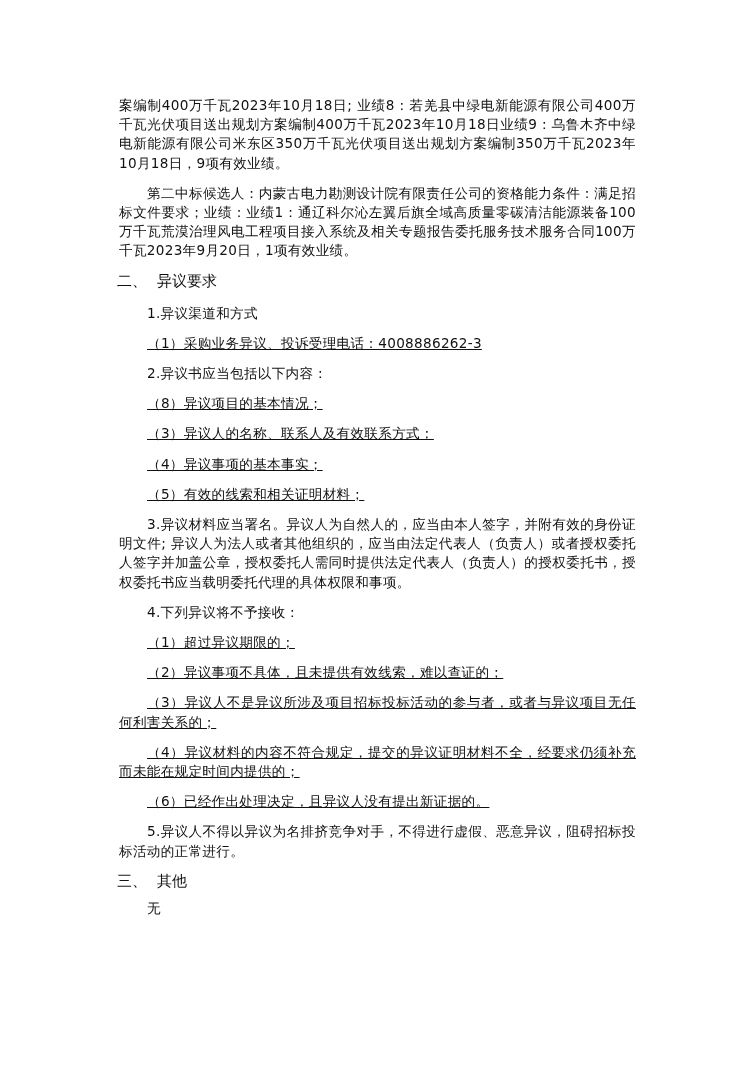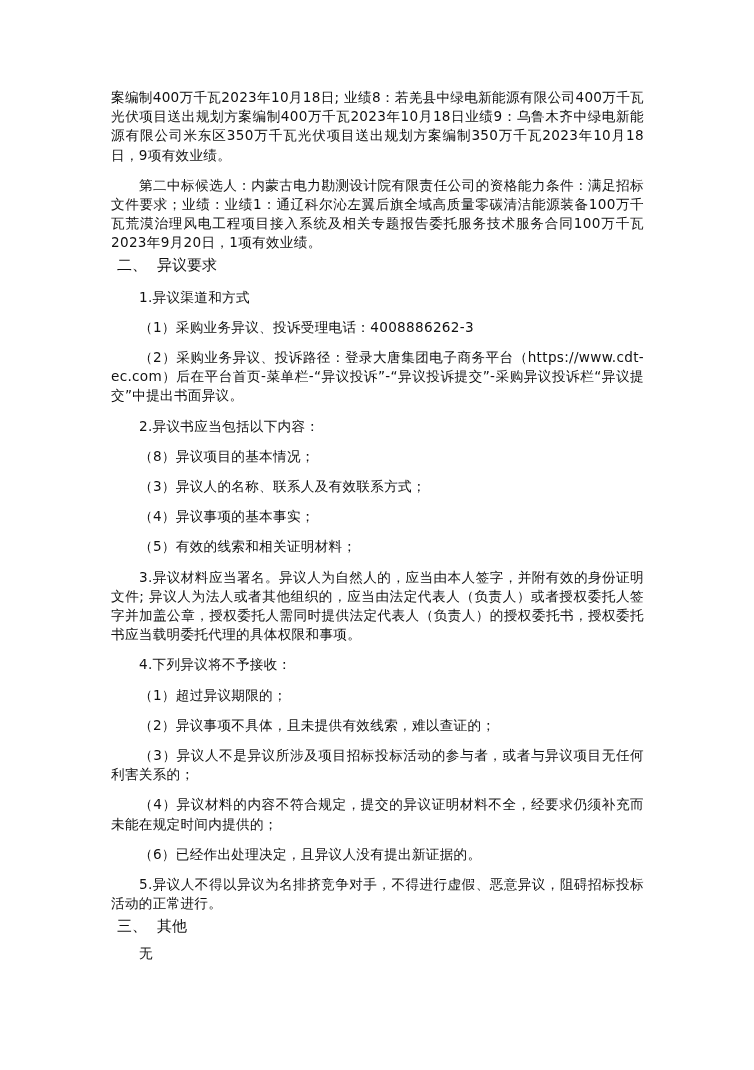--- a/index.html
+++ b/index.html
@@ -1,41 +1,40 @@
 <!DOCTYPE html>
 <html><head>
 <meta charset="utf-8">
 <style>
   html, body { margin: 0; padding: 0; background: #ffffff; }
   body { width: 754px; height: 1070px; position: relative; overflow: hidden;
          font-family: "DejaVu Sans", "Liberation Sans", sans-serif; color: #111; }
   .page { position: absolute; left: 111px; top: 88px; width: 533px; }
   .p { font-size: 13.6px; line-height: 19.2px; text-align: justify; text-align-last: left;
-       margin: 0; letter-spacing: 0.3px; }
+       margin: 8px; letter-spacing: 0.3px; }
   .indent { text-indent: 28px; }
   .gap { margin-top: 11px; }
   .gap-s { margin-top: 6px; }
   .h2 { font-size: 15px; font-weight: normal; margin: 0; line-height: 24px; padding-left: 6px; }
   .h2 .num { display: inline-block; width: 40px; }
-  .item { text-indent: 28px; }
+  .item { text-indent: 28px; text-decoration: underline; }
 </style>
 </head>
 <body>
 
 <div class="page">
   <p class="p">案编制400万千瓦2023年10月18日; 业绩8：若羌县中绿电新能源有限公司400万千瓦光伏项目送出规划方案编制400万千瓦2023年10月18日业绩9：乌鲁木齐中绿电新能源有限公司米东区350万千瓦光伏项目送出规划方案编制350万千瓦2023年10月18日，9项有效业绩。</p>
   <p class="p indent gap">第二中标候选人：内蒙古电力勘测设计院有限责任公司的资格能力条件：满足招标文件要求；业绩：业绩1：通辽科尔沁左翼后旗全域高质量零碳清洁能源装备100万千瓦荒漠治理风电工程项目接入系统及相关专题报告委托服务技术服务合同100万千瓦2023年9月20日，1项有效业绩。</p>
 
   <div class="h2 gap-s">
     <span class="num">二、</span><span>异议要求</span>
   </div>
 
   <p class="p indent gap">1.异议渠道和方式</p>
   <p class="p item gap">（1）采购业务异议、投诉受理电话：4008886262-3</p>
-  <p class="p item gap">（2）采购业务异议、投诉路径：登录大唐集团电子商务平台（https://www.cdt-ec.com）后在平台首页-菜单栏-“异议投诉”-“异议投诉提交”-采购异议投诉栏“异议提交”中提出书面异议。</p>
 
   <p class="p indent gap">2.异议书应当包括以下内容：</p>
   <p class="p item gap">（8）异议项目的基本情况；</p>
   <p class="p item gap">（3）异议人的名称、联系人及有效联系方式；</p>
   <p class="p item gap">（4）异议事项的基本事实；</p>
   <p class="p item gap">（5）有效的线索和相关证明材料；</p>
 
   <p class="p indent gap">3.异议材料应当署名。异议人为自然人的，应当由本人签字，并附有效的身份证明文件; 异议人为法人或者其他组织的，应当由法定代表人（负责人）或者授权委托人签字并加盖公章，授权委托人需同时提供法定代表人（负责人）的授权委托书，授权委托书应当载明委托代理的具体权限和事项。</p>
 
   <p class="p indent gap">4.下列异议将不予接收：</p>

